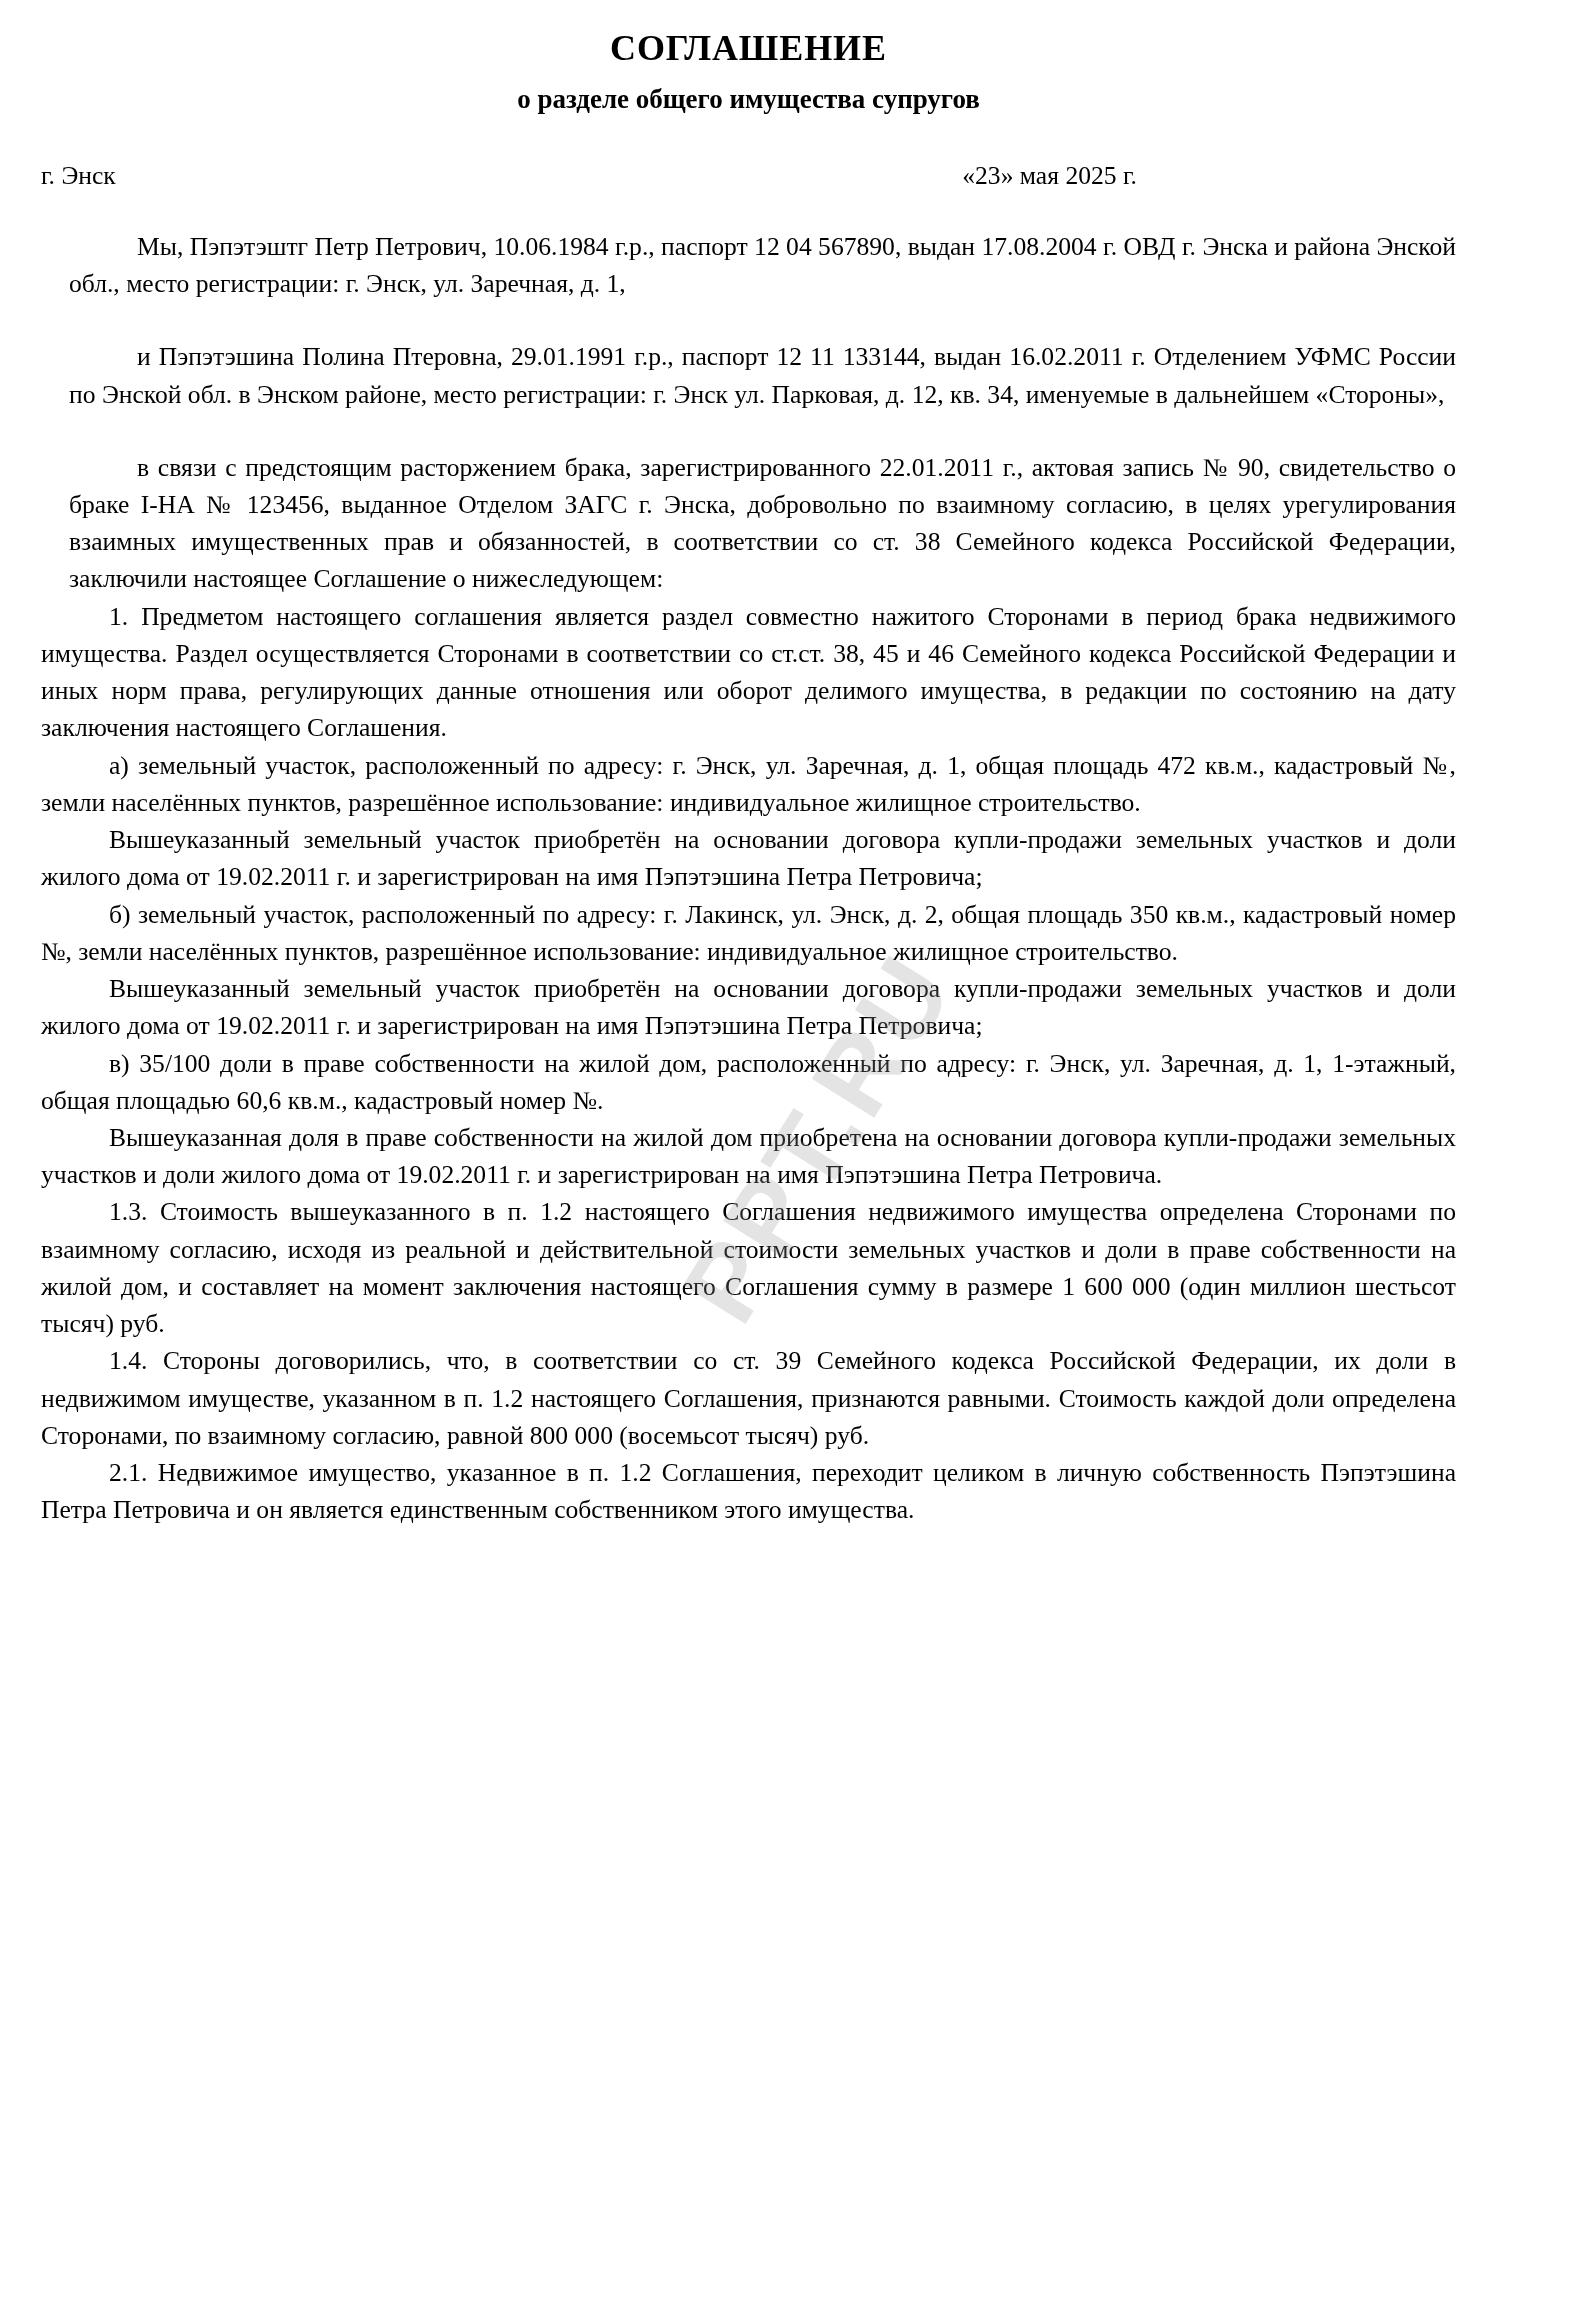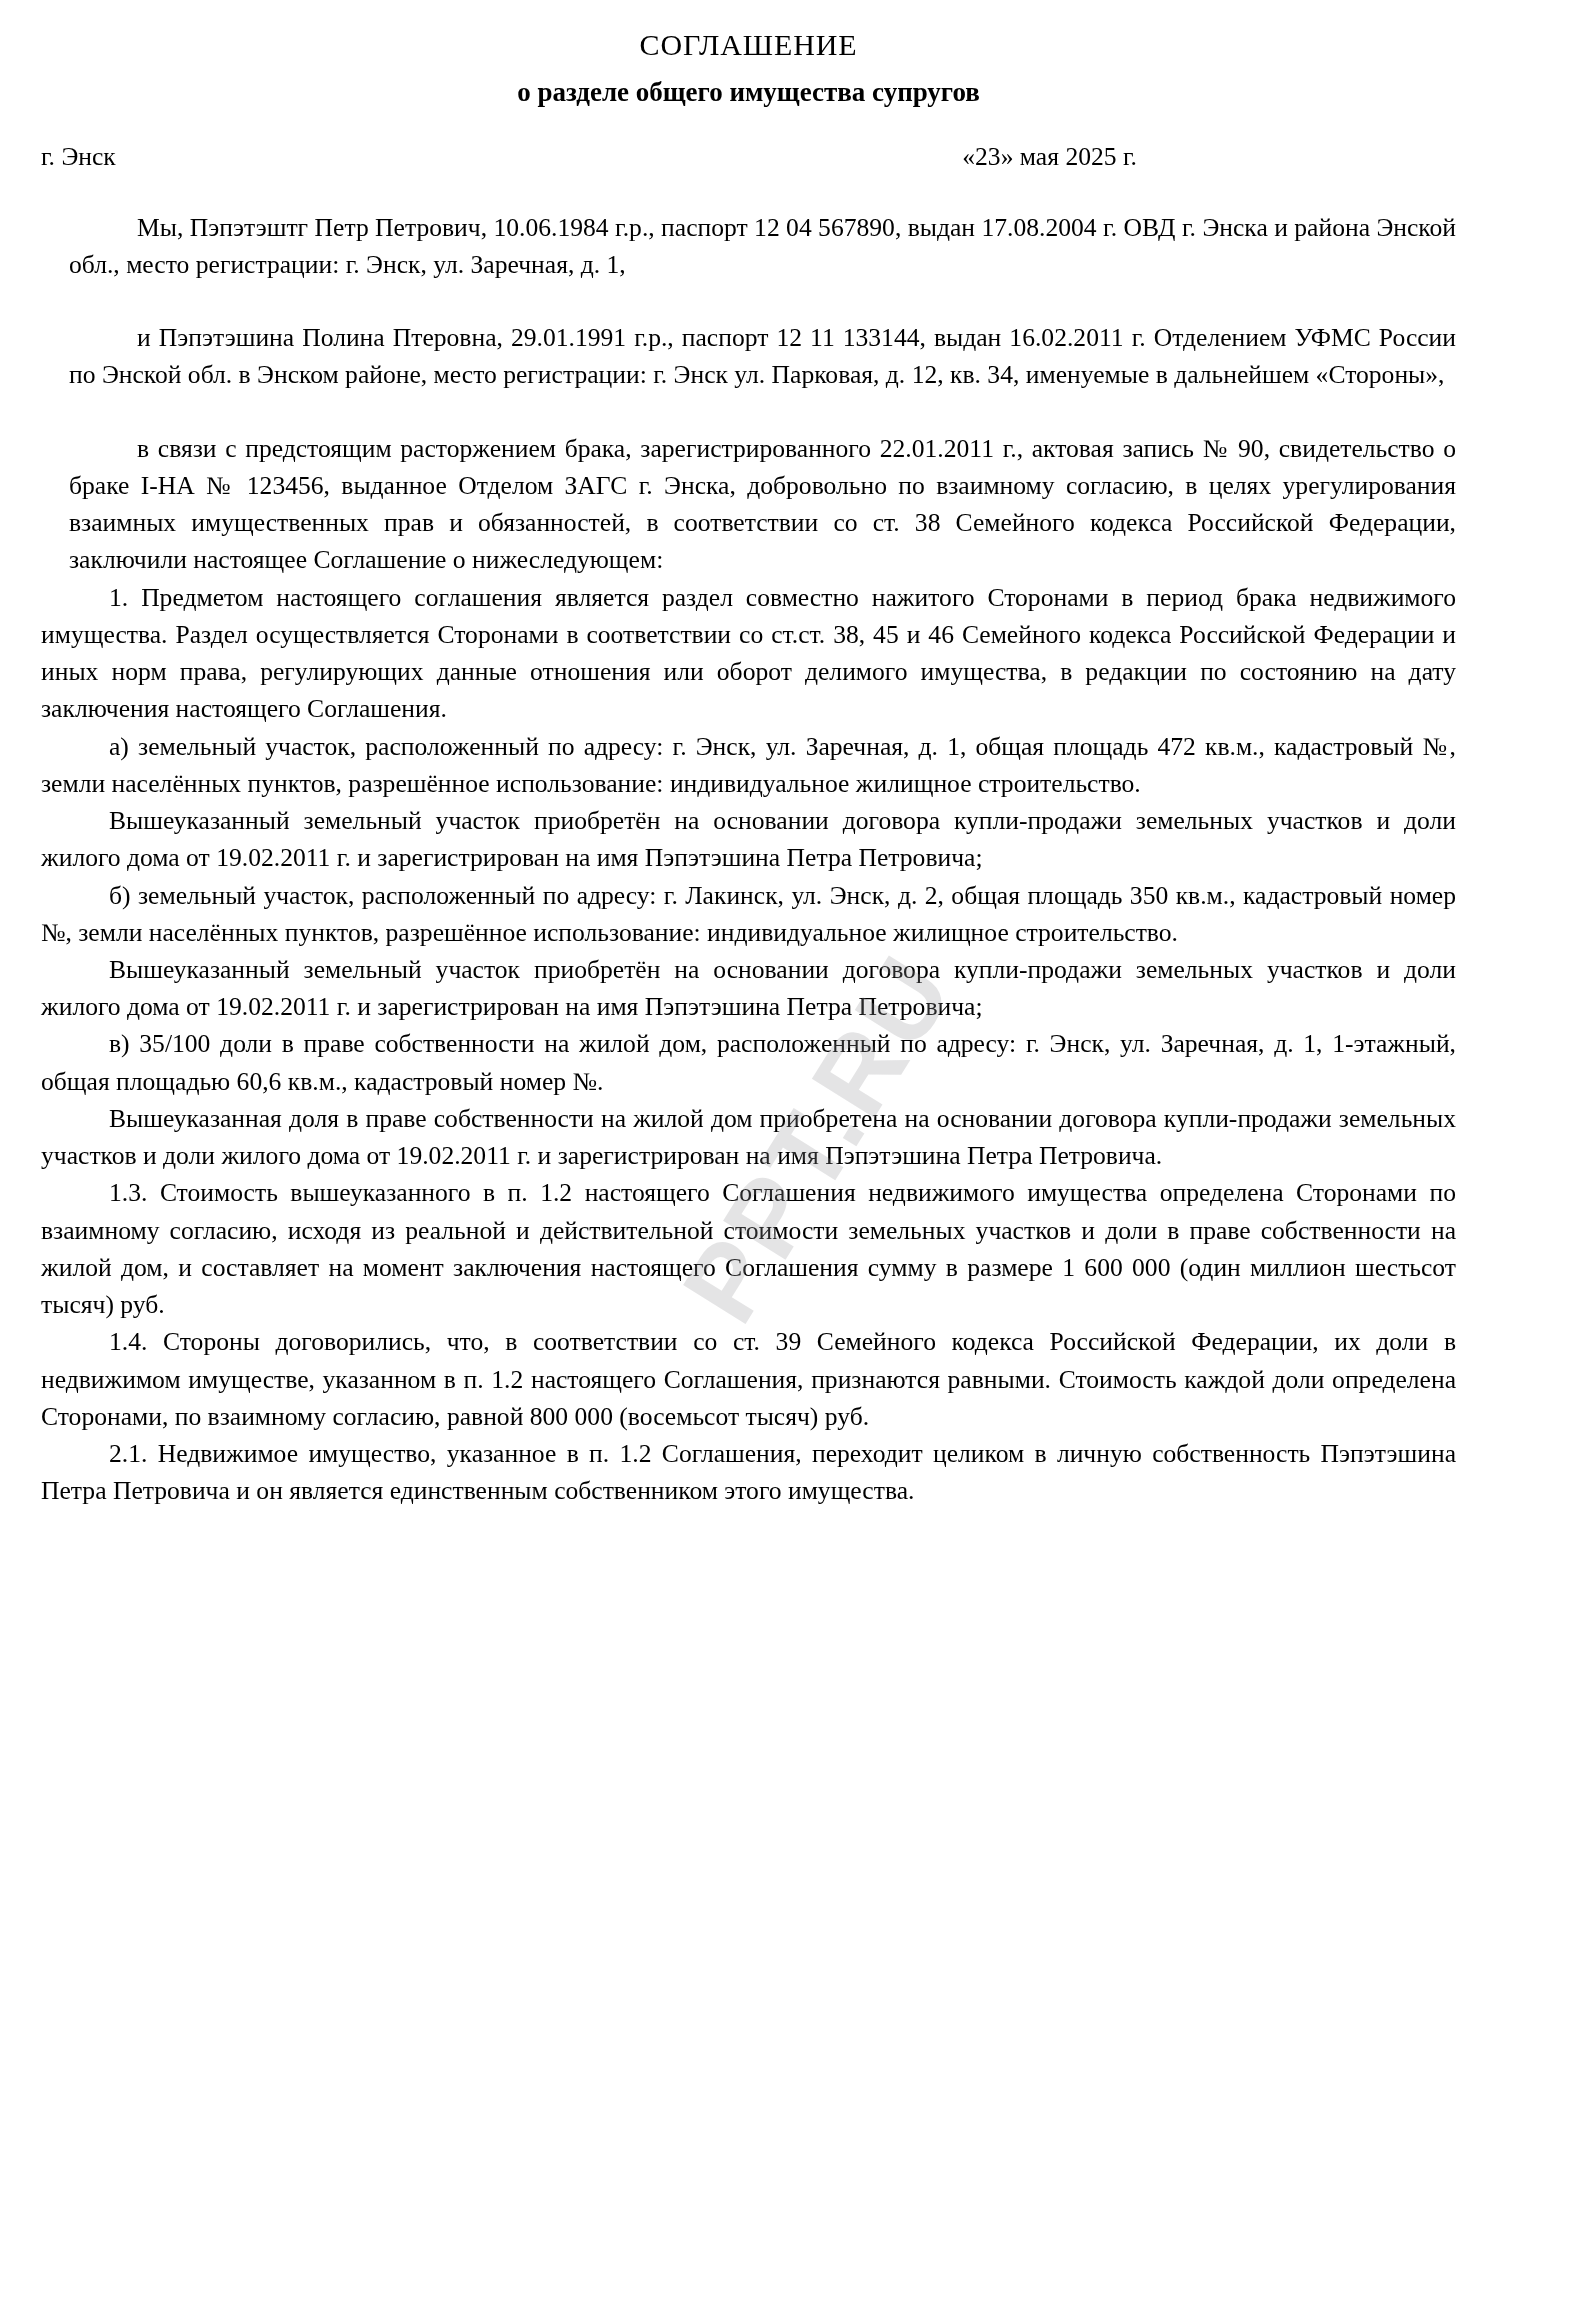--- a/index.html
+++ b/index.html
@@ -28,36 +28,36 @@
     width: 1415px;
   }
 
   
   .title-block {
     margin-top: 27px;
     text-align: center;
   }
 
   .doc-title {
-    font-size: 30px;
-    font-weight: normal;
+    font-size: 36px;
+    font-weight: bold;
     letter-spacing: 0.9px;
     line-height: 1.18;
   }
 
   .doc-subtitle {
     font-size: 27px;
     font-weight: bold;
     line-height: 1.2;
     margin-top: 14px;
   }
 
   
   .place-date {
-    margin-top: 32px;
+    margin-top: 44px;
     display: flex;
     font-size: 25.6px;
     line-height: 1.25;
   }
   .place-date .city {
     flex: 0 0 auto;
   }
   .place-date .spacer {
     flex: 1 1 auto;
   }

